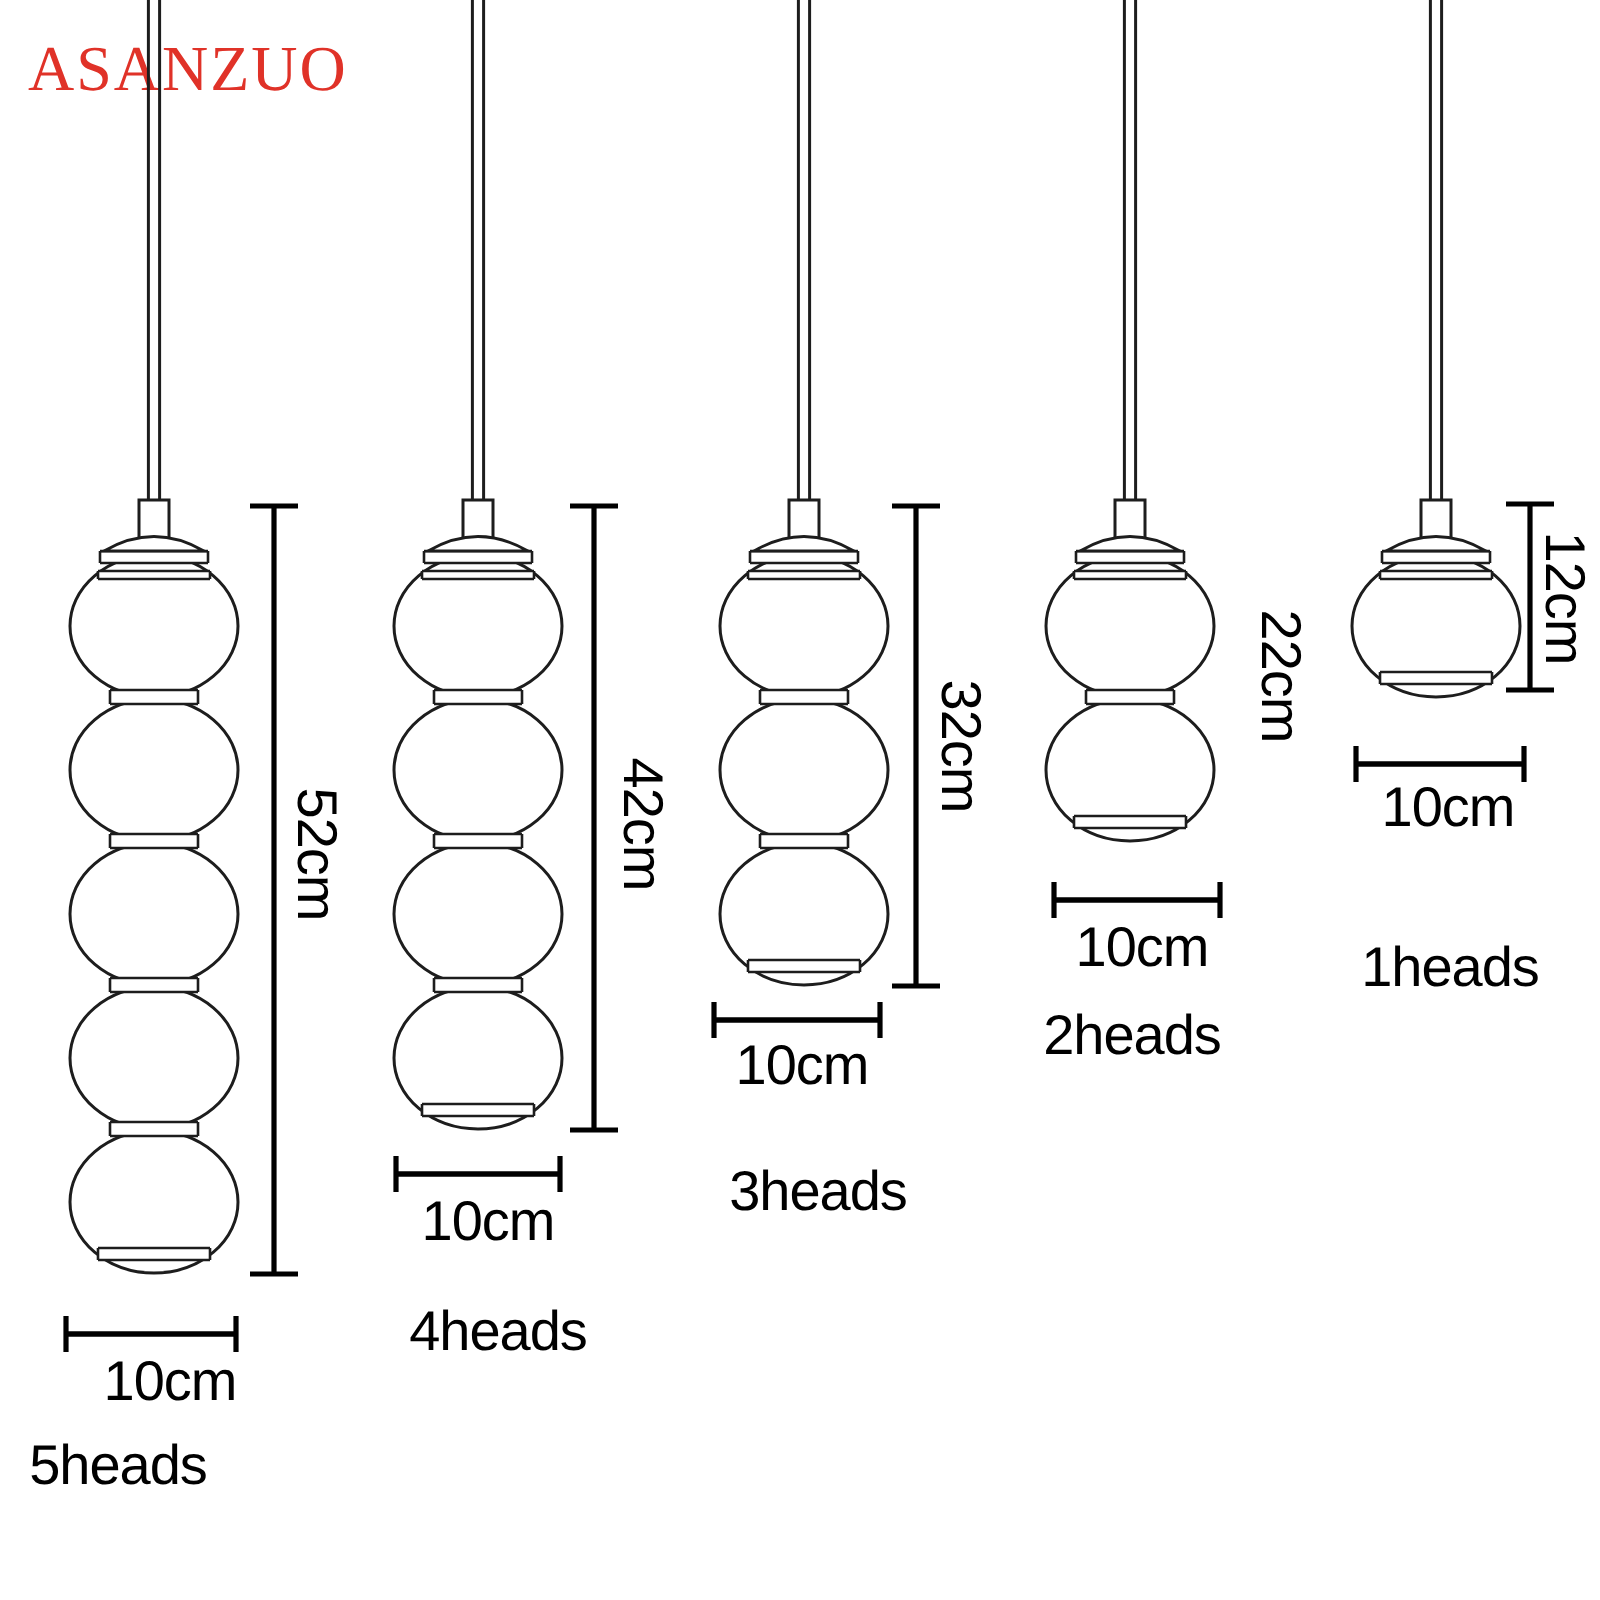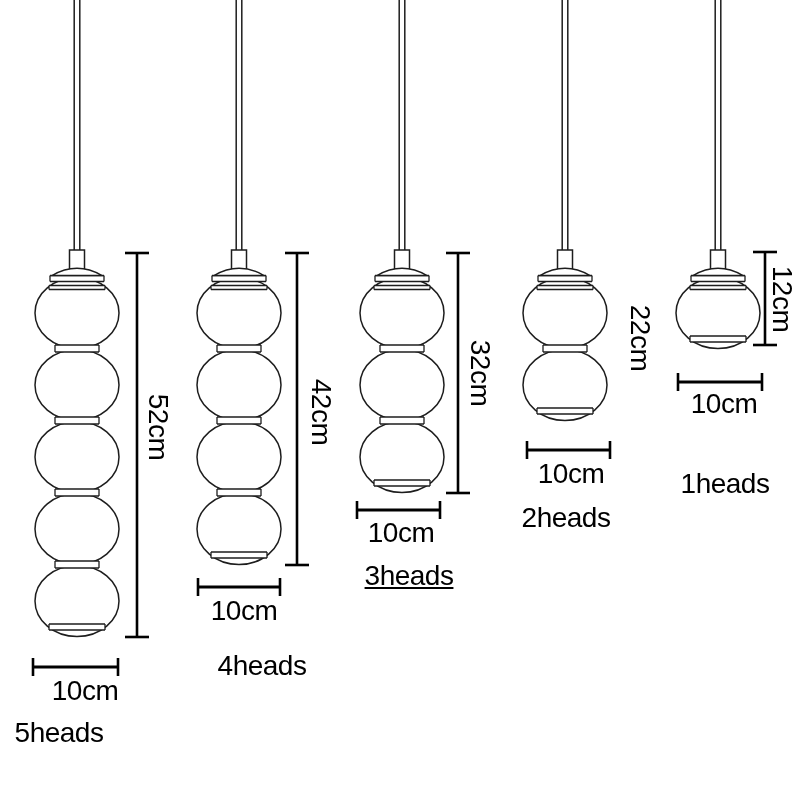--- a/index.html
+++ b/index.html
@@ -17,20 +17,21 @@
   .lbl{
     position:absolute;color:#000;font-size:28px;line-height:1;white-space:nowrap;
     transform:translate(-50%,-50%);letter-spacing:-0.5px;
   }
   .lbl.rot{transform:translate(-50%,-50%) rotate(90deg);}
 </style>
 </head>
 <body>
 
 <div id="canvas">
+  <div id="logo" style="color: rgb(224, 50, 40);">ASANZUO</div>
   <svg id="art" width="800" height="800" viewBox="0 0 800 800">
       <g>
         <line x1="74.2" y1="0" x2="74.2" y2="253" stroke="#1d1d1d" stroke-width="1.5"></line>
         <line x1="79.8" y1="0" x2="79.8" y2="253" stroke="#1d1d1d" stroke-width="1.5"></line>
         <rect x="69.5" y="250" width="15" height="23" fill="#fff" stroke="#1d1d1d" stroke-width="1.5"></rect>
         <ellipse cx="77" cy="313" rx="42" ry="35.5" fill="#fff" stroke="#1d1d1d" stroke-width="1.5"></ellipse>
         <ellipse cx="77" cy="385" rx="42" ry="35.5" fill="#fff" stroke="#1d1d1d" stroke-width="1.5"></ellipse>
         <ellipse cx="77" cy="457" rx="42" ry="35.5" fill="#fff" stroke="#1d1d1d" stroke-width="1.5"></ellipse>
         <ellipse cx="77" cy="529" rx="42" ry="35.5" fill="#fff" stroke="#1d1d1d" stroke-width="1.5"></ellipse>
         <ellipse cx="77" cy="601" rx="42" ry="35.5" fill="#fff" stroke="#1d1d1d" stroke-width="1.5"></ellipse>
@@ -240,24 +241,24 @@
         <line x1="678" y1="373" x2="678" y2="391" stroke="#000000" stroke-width="2.6"></line>
         <line x1="762" y1="373" x2="762" y2="391" stroke="#000000" stroke-width="2.6"></line>
       </g>
     </svg>
   <div id="labels">
       <div class="lbl rot" style="left: 158px; top: 427px;">52cm</div>
       <div class="lbl" style="left: 85px; top: 691px;">10cm</div>
       <div class="lbl" style="left: 59px; top: 733px;">5heads</div>
       <div class="lbl rot" style="left: 321px; top: 412px;">42cm</div>
       <div class="lbl" style="left: 244px; top: 611px;">10cm</div>
-      <div class="lbl" style="left: 262px; top: 666px;">4heads</div>
+      <div class="lbl" style="left: 249px; top: 666px;">4heads</div>
       <div class="lbl rot" style="left: 480px; top: 373px;">32cm</div>
       <div class="lbl" style="left: 401px; top: 533px;">10cm</div>
-      <div class="lbl" style="left: 409px; top: 576px; text-decoration: underline;">3heads</div>
+      <div class="lbl" style="left: 409px; top: 596px;">3heads</div>
       <div class="lbl rot" style="left: 640px; top: 338px;">22cm</div>
       <div class="lbl" style="left: 571px; top: 474px;">10cm</div>
       <div class="lbl" style="left: 566px; top: 518px;">2heads</div>
       <div class="lbl rot" style="left: 782px; top: 299px;">12cm</div>
       <div class="lbl" style="left: 724px; top: 404px;">10cm</div>
       <div class="lbl" style="left: 725px; top: 484px;">1heads</div>
     </div>
 </div>
 
 </body></html>

